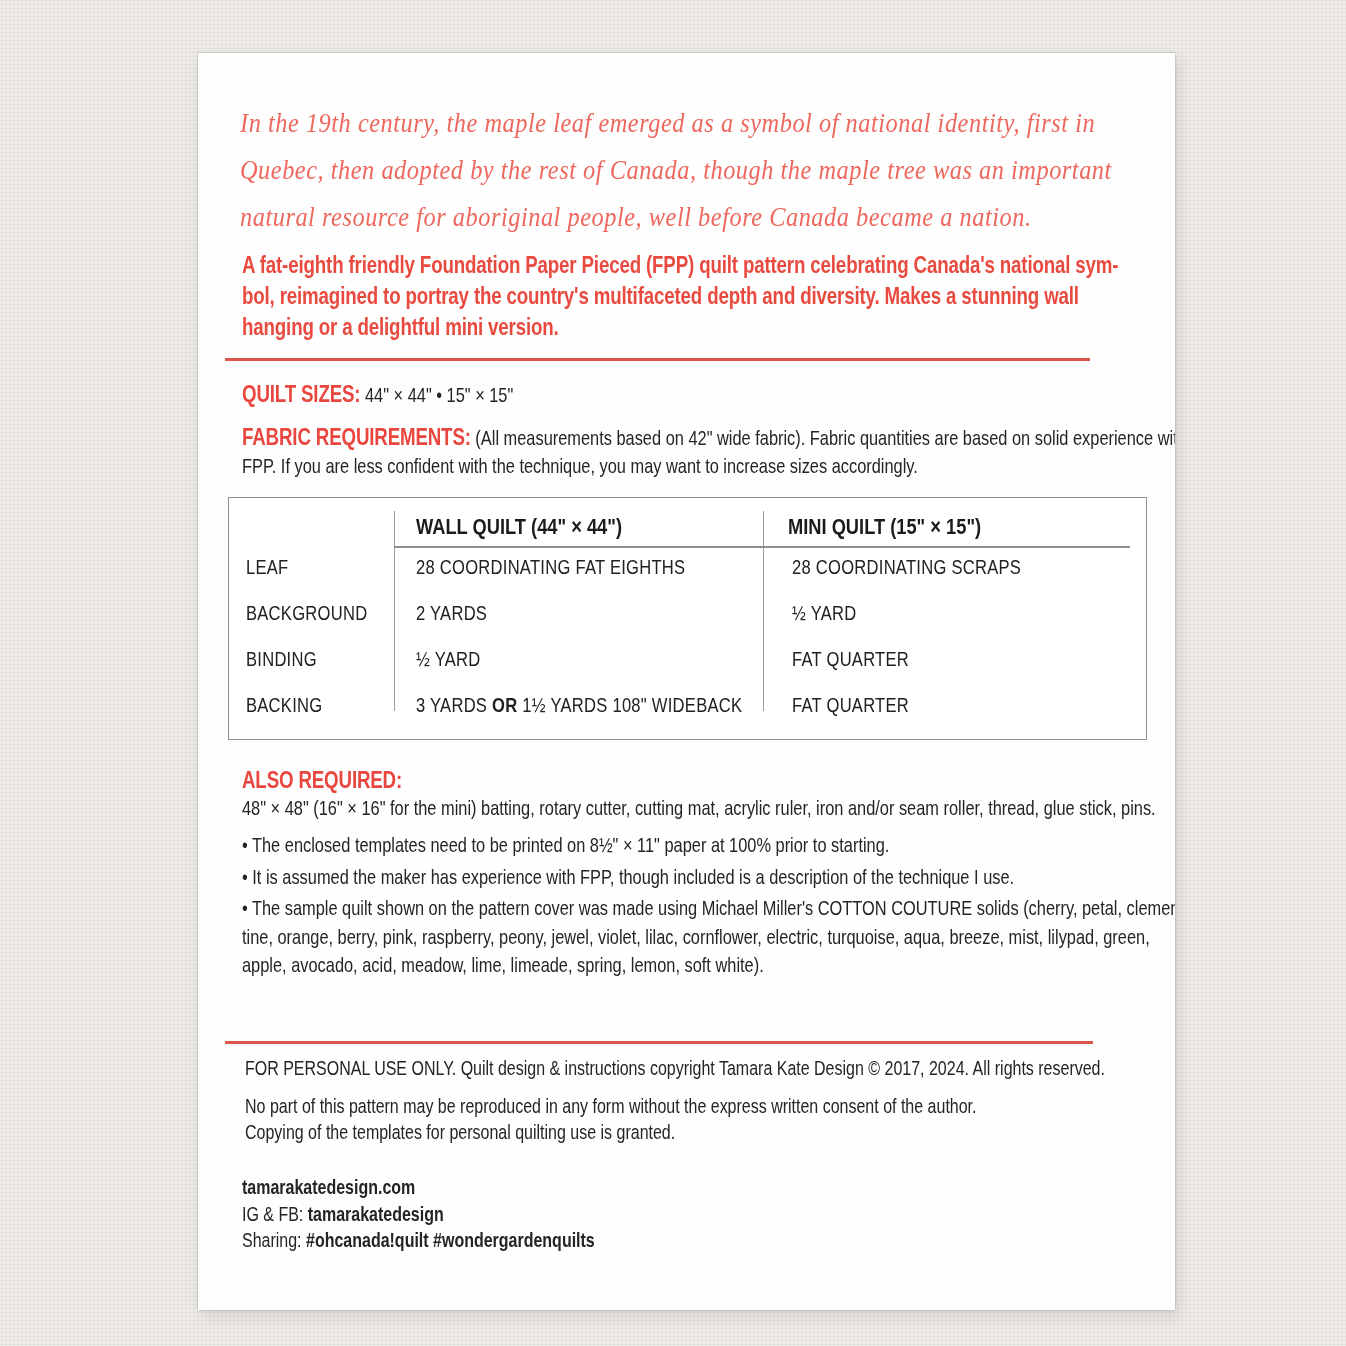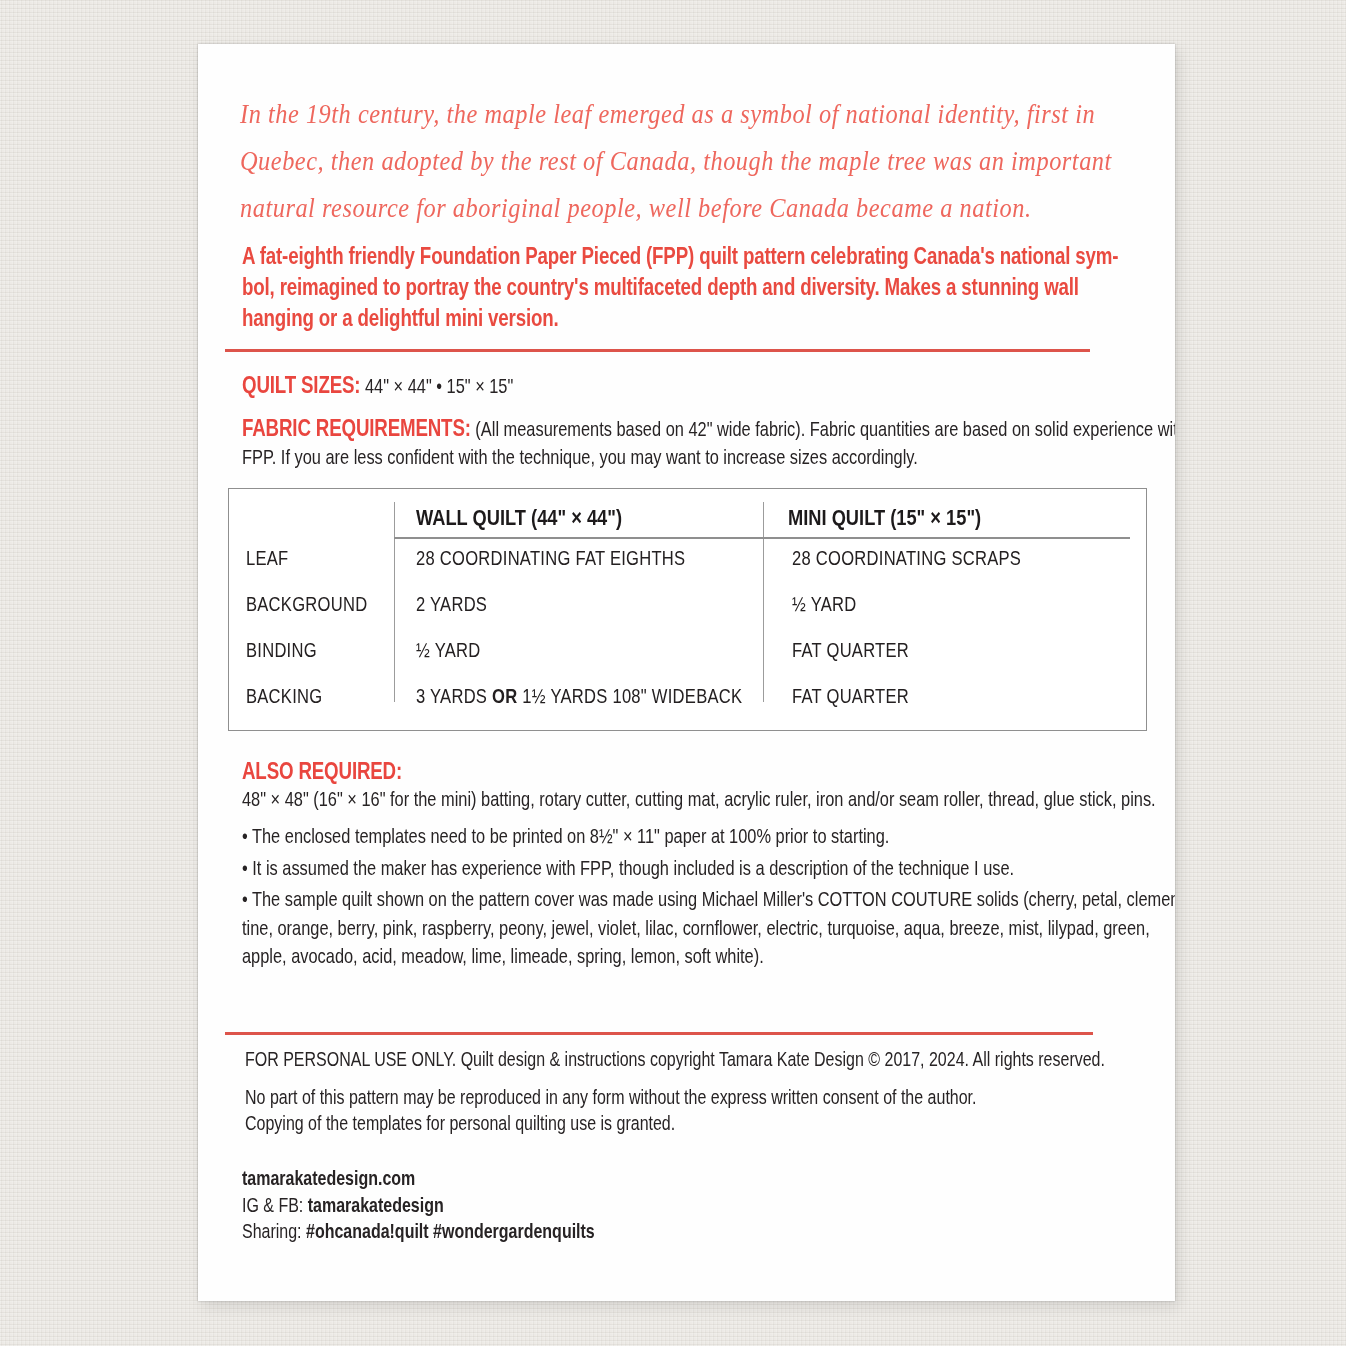--- a/index.html
+++ b/index.html
@@ -9,21 +9,21 @@
     background-color:#e9e6e1;
   }
   .linen {
     position:absolute; inset:0;
     background-color:#e9e6e1;
     background-image:
       repeating-linear-gradient(0deg, rgba(255,255,255,0.22) 0 1px, rgba(176,172,163,0.12) 1px 2px, rgba(255,255,255,0.10) 2px 4px),
       repeating-linear-gradient(90deg, rgba(255,255,255,0.20) 0 1px, rgba(176,172,163,0.10) 1px 2px, rgba(255,255,255,0.08) 2px 4px);
   }
   .paper {
-    position:absolute; left:198px; top:44px; width:977px; height:1257px;
+    position:absolute; left:198px; top:53px; width:977px; height:1257px;
     background:#fefefe; overflow:hidden;
     box-shadow:0 0 2px rgba(0,0,0,0.28), 4px 6px 14px rgba(0,0,0,0.10);
   }
   .abs { position:absolute; }
   .sx78 { transform:scaleX(0.78); transform-origin:0 0; }
   .sx87 { transform:scaleX(0.87); transform-origin:0 0; }
   .nowrap { white-space:nowrap; }
 
   .script-block { left:42px; top:46px; color:#ee675d;
     font-family:"Liberation Serif", serif; font-style:italic;

